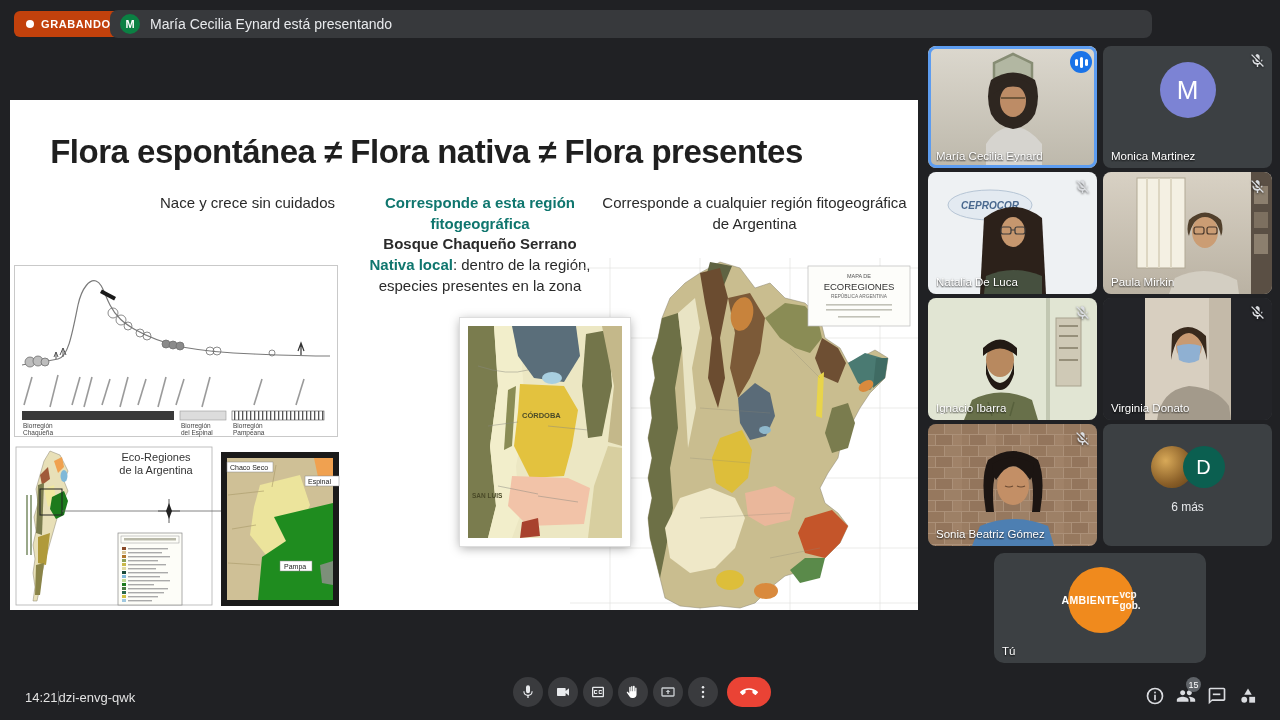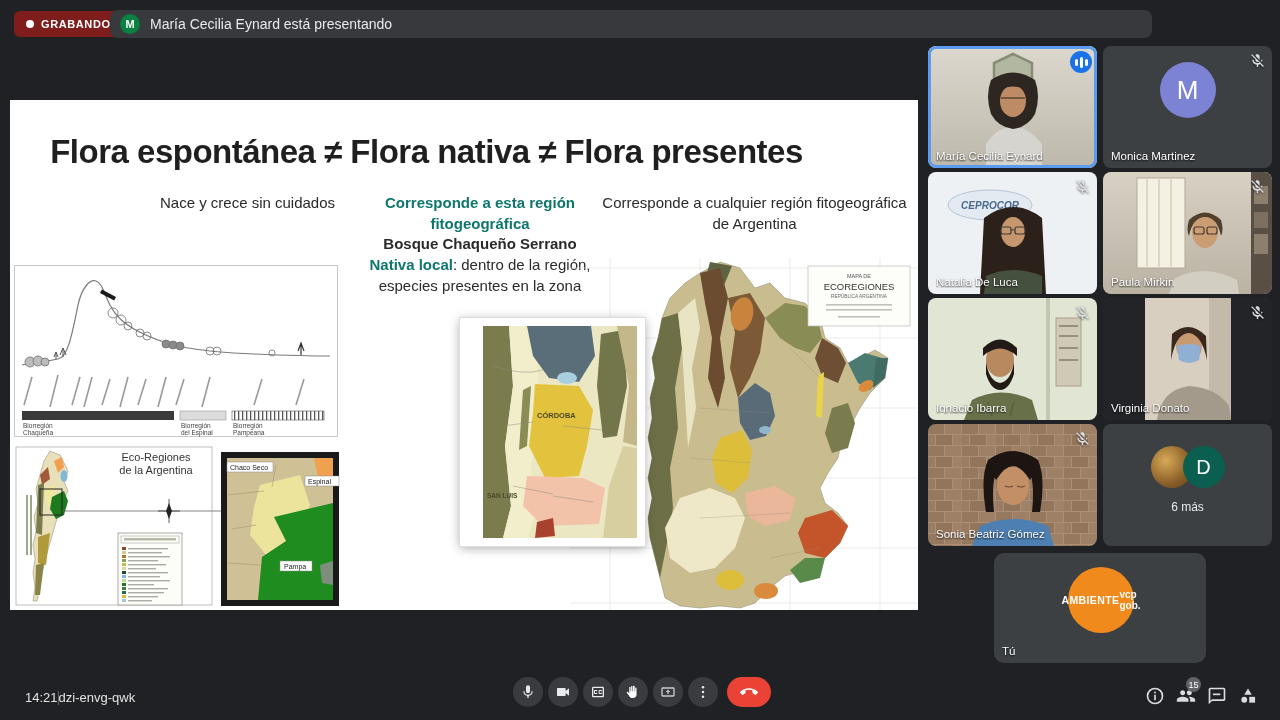--- a/index.html
+++ b/index.html
@@ -1,19 +1,19 @@
 <!DOCTYPE html>
 <html><head>
 <meta charset="utf-8">
 <style>
   html,body{margin:0;padding:0;width:1280px;height:720px;overflow:hidden;
     background:#202124;font-family:"Liberation Sans",sans-serif;color:#e8eaed;}
 
   
-  .rec-pill{position:absolute;left:14px;top:11px;height:26px;background:#7f1d1d;
+  .rec-pill{position:absolute;left:14px;top:11px;height:26px;background:#c2410c;
     border-radius:6px;display:flex;align-items:center;gap:7px;padding:0 12px;
     font-size:11px;font-weight:bold;letter-spacing:.6px;color:#fff;}
   .rec-dot{width:8px;height:8px;border-radius:50%;background:#fff;}
   .present-banner{position:absolute;left:110px;top:10px;width:1042px;height:28px;
     background:#37393c;border-radius:8px;display:flex;align-items:center;gap:10px;
     padding:0 10px;box-sizing:border-box;}
   .present-avatar{width:20px;height:20px;border-radius:50%;background:#0b8043;color:#fff;
     font-size:11px;font-weight:bold;display:flex;align-items:center;justify-content:center;}
   .present-text{font-size:14px;color:#e8eaed;}
 
@@ -285,21 +285,21 @@
       <text x="289" y="20" font-size="5.5" fill="#555" text-anchor="middle">MAPA DE</text>
       <text x="289" y="32" font-size="9.5" fill="#333" text-anchor="middle">ECOREGIONES</text>
       <text x="289" y="40" font-size="4.8" fill="#666" text-anchor="middle">REPÚBLICA ARGENTINA</text>
       <rect x="256" y="46" width="66" height="1.6" fill="#c2c2b8"></rect>
       <rect x="256" y="51" width="66" height="1.6" fill="#c2c2b8"></rect>
       <rect x="268" y="58" width="42" height="1.6" fill="#c2c2b8"></rect>
     </g>
   </svg>
 
   <div class="panel" style="left:450px;top:218px;width:154px;height:212px;border:8px solid #fff;
-              box-shadow:0 2px 10px rgba(0,0,0,.35);outline:1px solid #ddd;padding-left:15px;">
+              box-shadow:0 2px 10px rgba(0,0,0,.35);outline:1px solid #ddd;">
     <svg width="154" height="212" viewBox="0 0 154 212" style="display:block">
       <rect width="154" height="212" fill="#ece7c3"></rect>
       <path d="M0,0 L26,0 L30,60 L22,120 L28,180 L20,212 L0,212 Z" fill="#7a7c4e"></path>
       <path d="M26,0 L60,0 L54,40 L58,90 L48,140 L52,190 L44,212 L20,212 L28,180 L22,120 L30,60 Z" fill="#f2eecb"></path>
       <path d="M44,0 L108,0 L112,30 L96,56 L66,52 L50,30 Z" fill="#5a6e7a"></path>
       <ellipse cx="84" cy="52" rx="10" ry="6" fill="#a8cfe0"></ellipse>
       <path d="M52,58 L96,60 L110,84 L104,120 L96,150 L62,152 L46,120 L50,86 Z" fill="#e3c23e"></path>
       <path d="M118,8 L140,4 L144,60 L134,110 L120,112 L114,60 Z" fill="#73754a"></path>
       <path d="M134,0 L154,0 L154,120 L140,116 L146,60 Z" fill="#c4b88a"></path>
       <path d="M140,120 L154,122 L154,212 L120,212 L126,160 Z" fill="#d8cfa0"></path>

